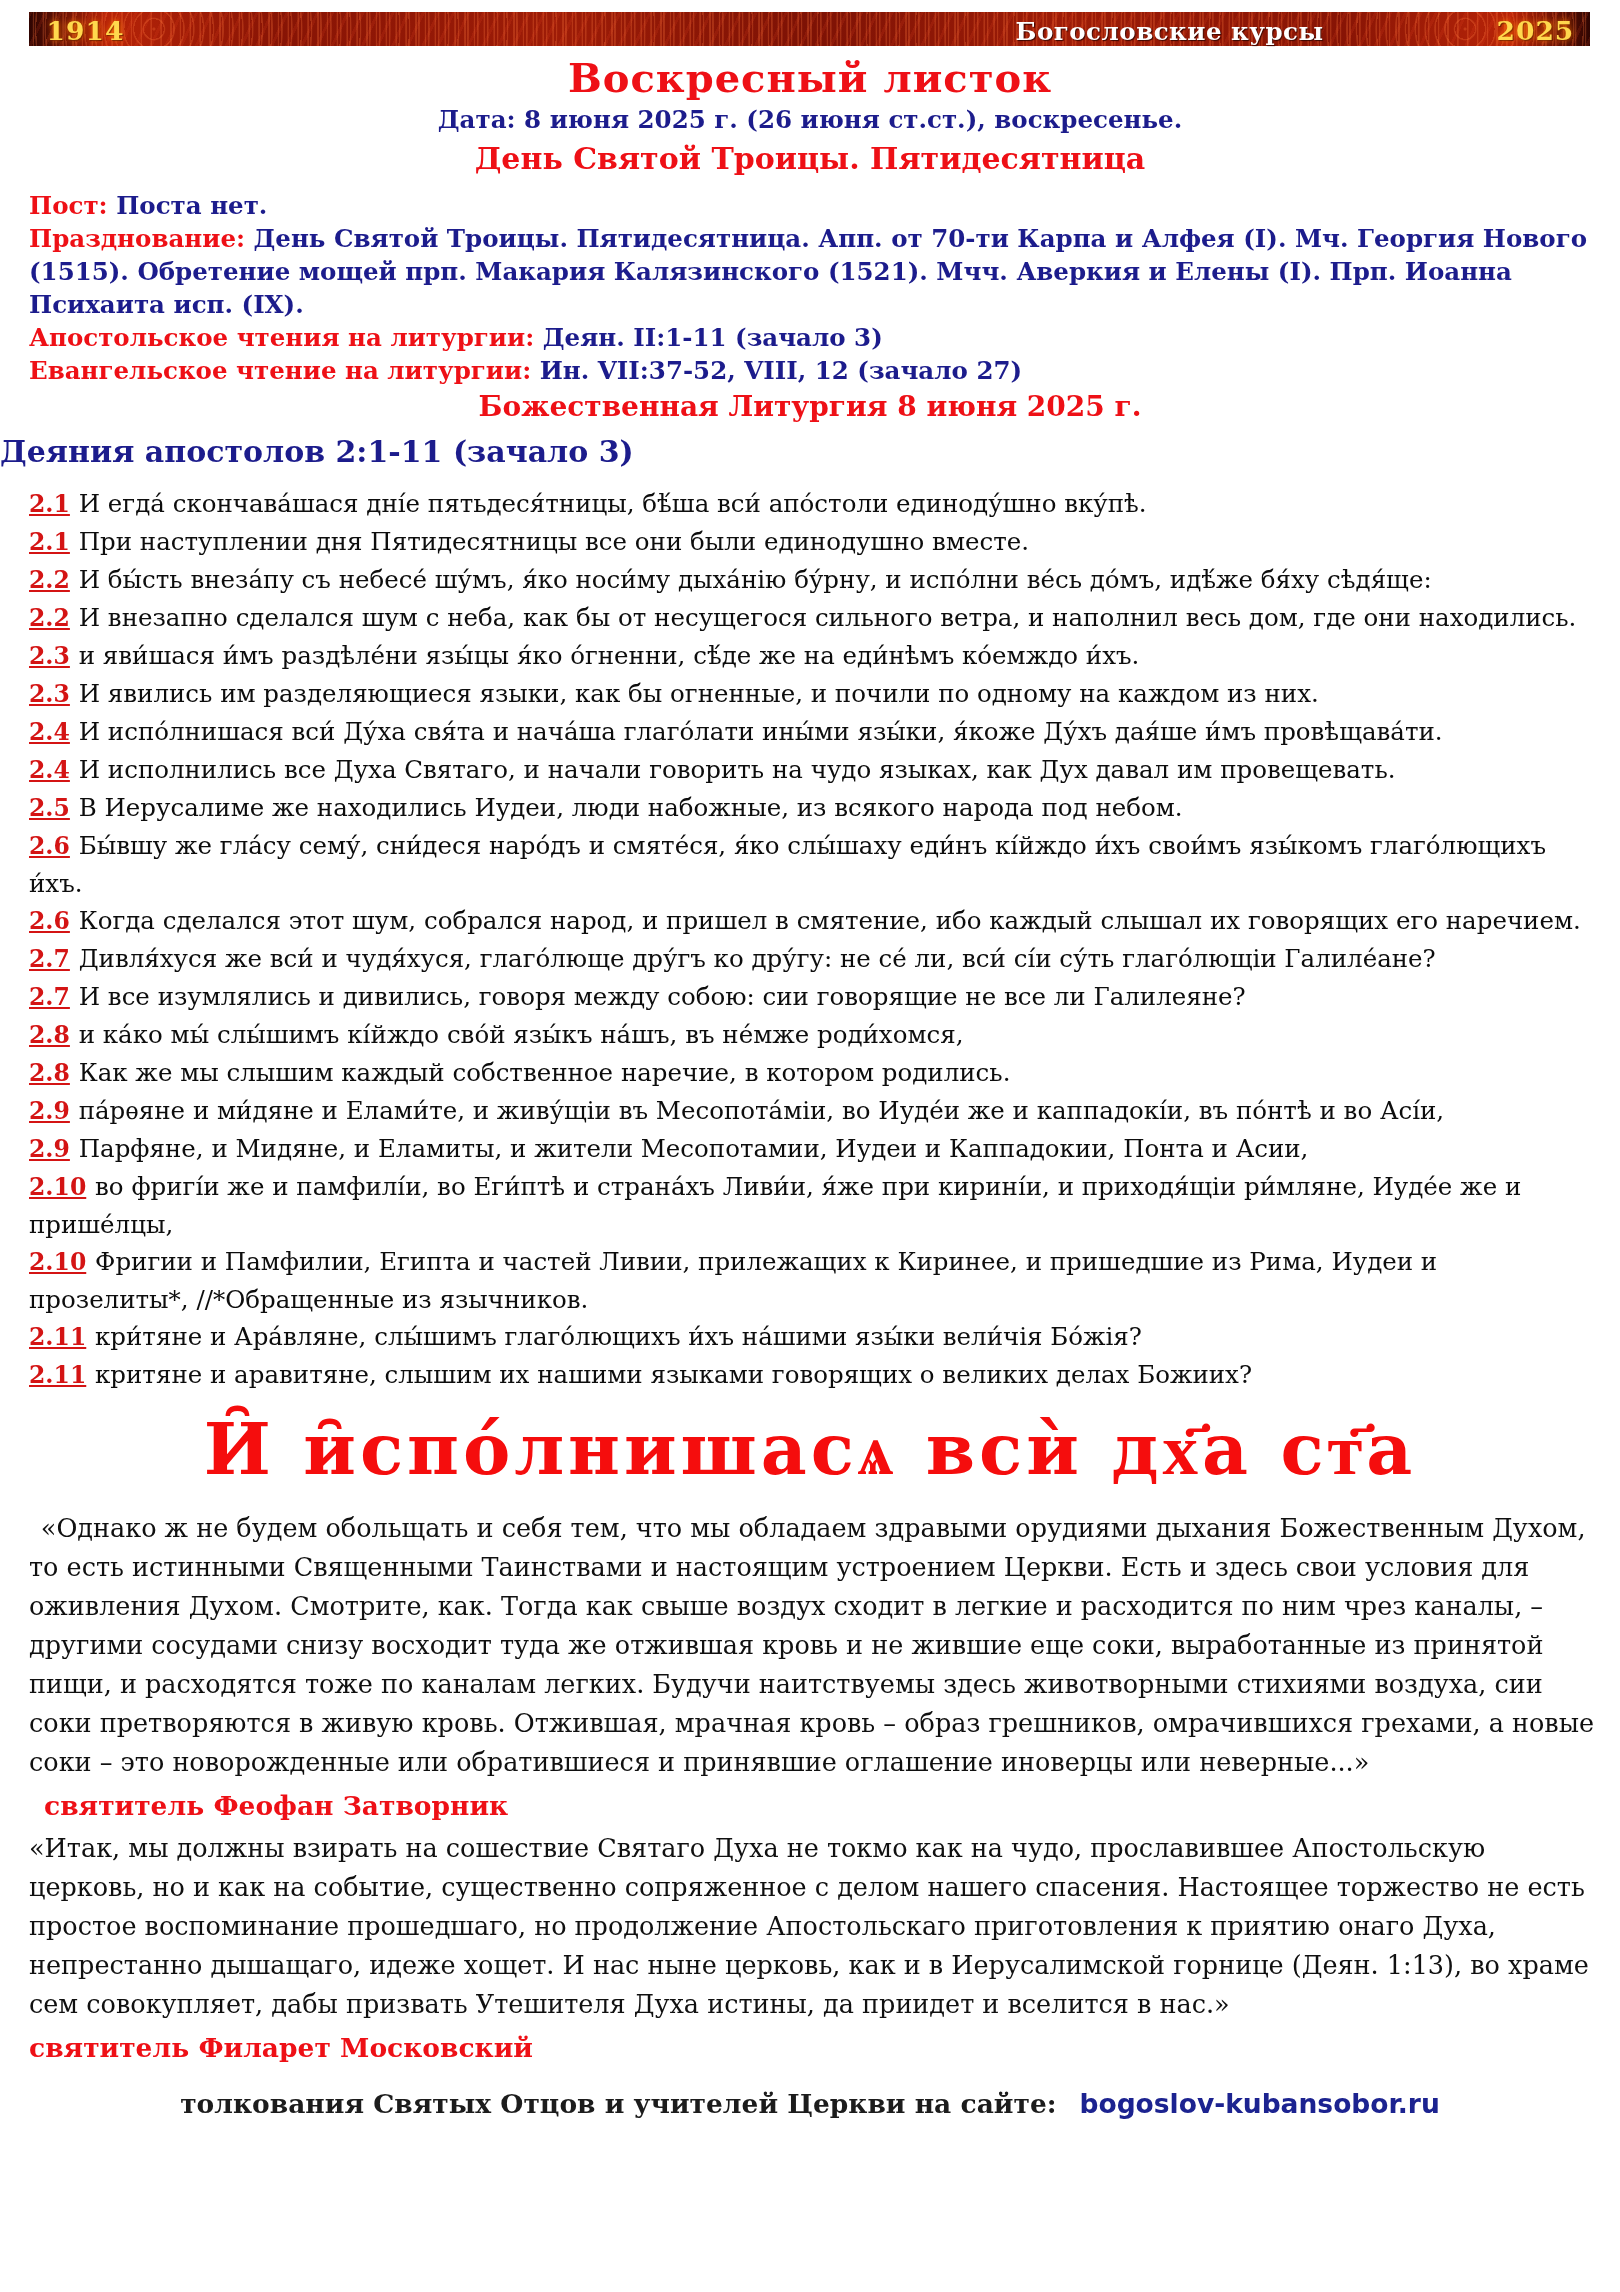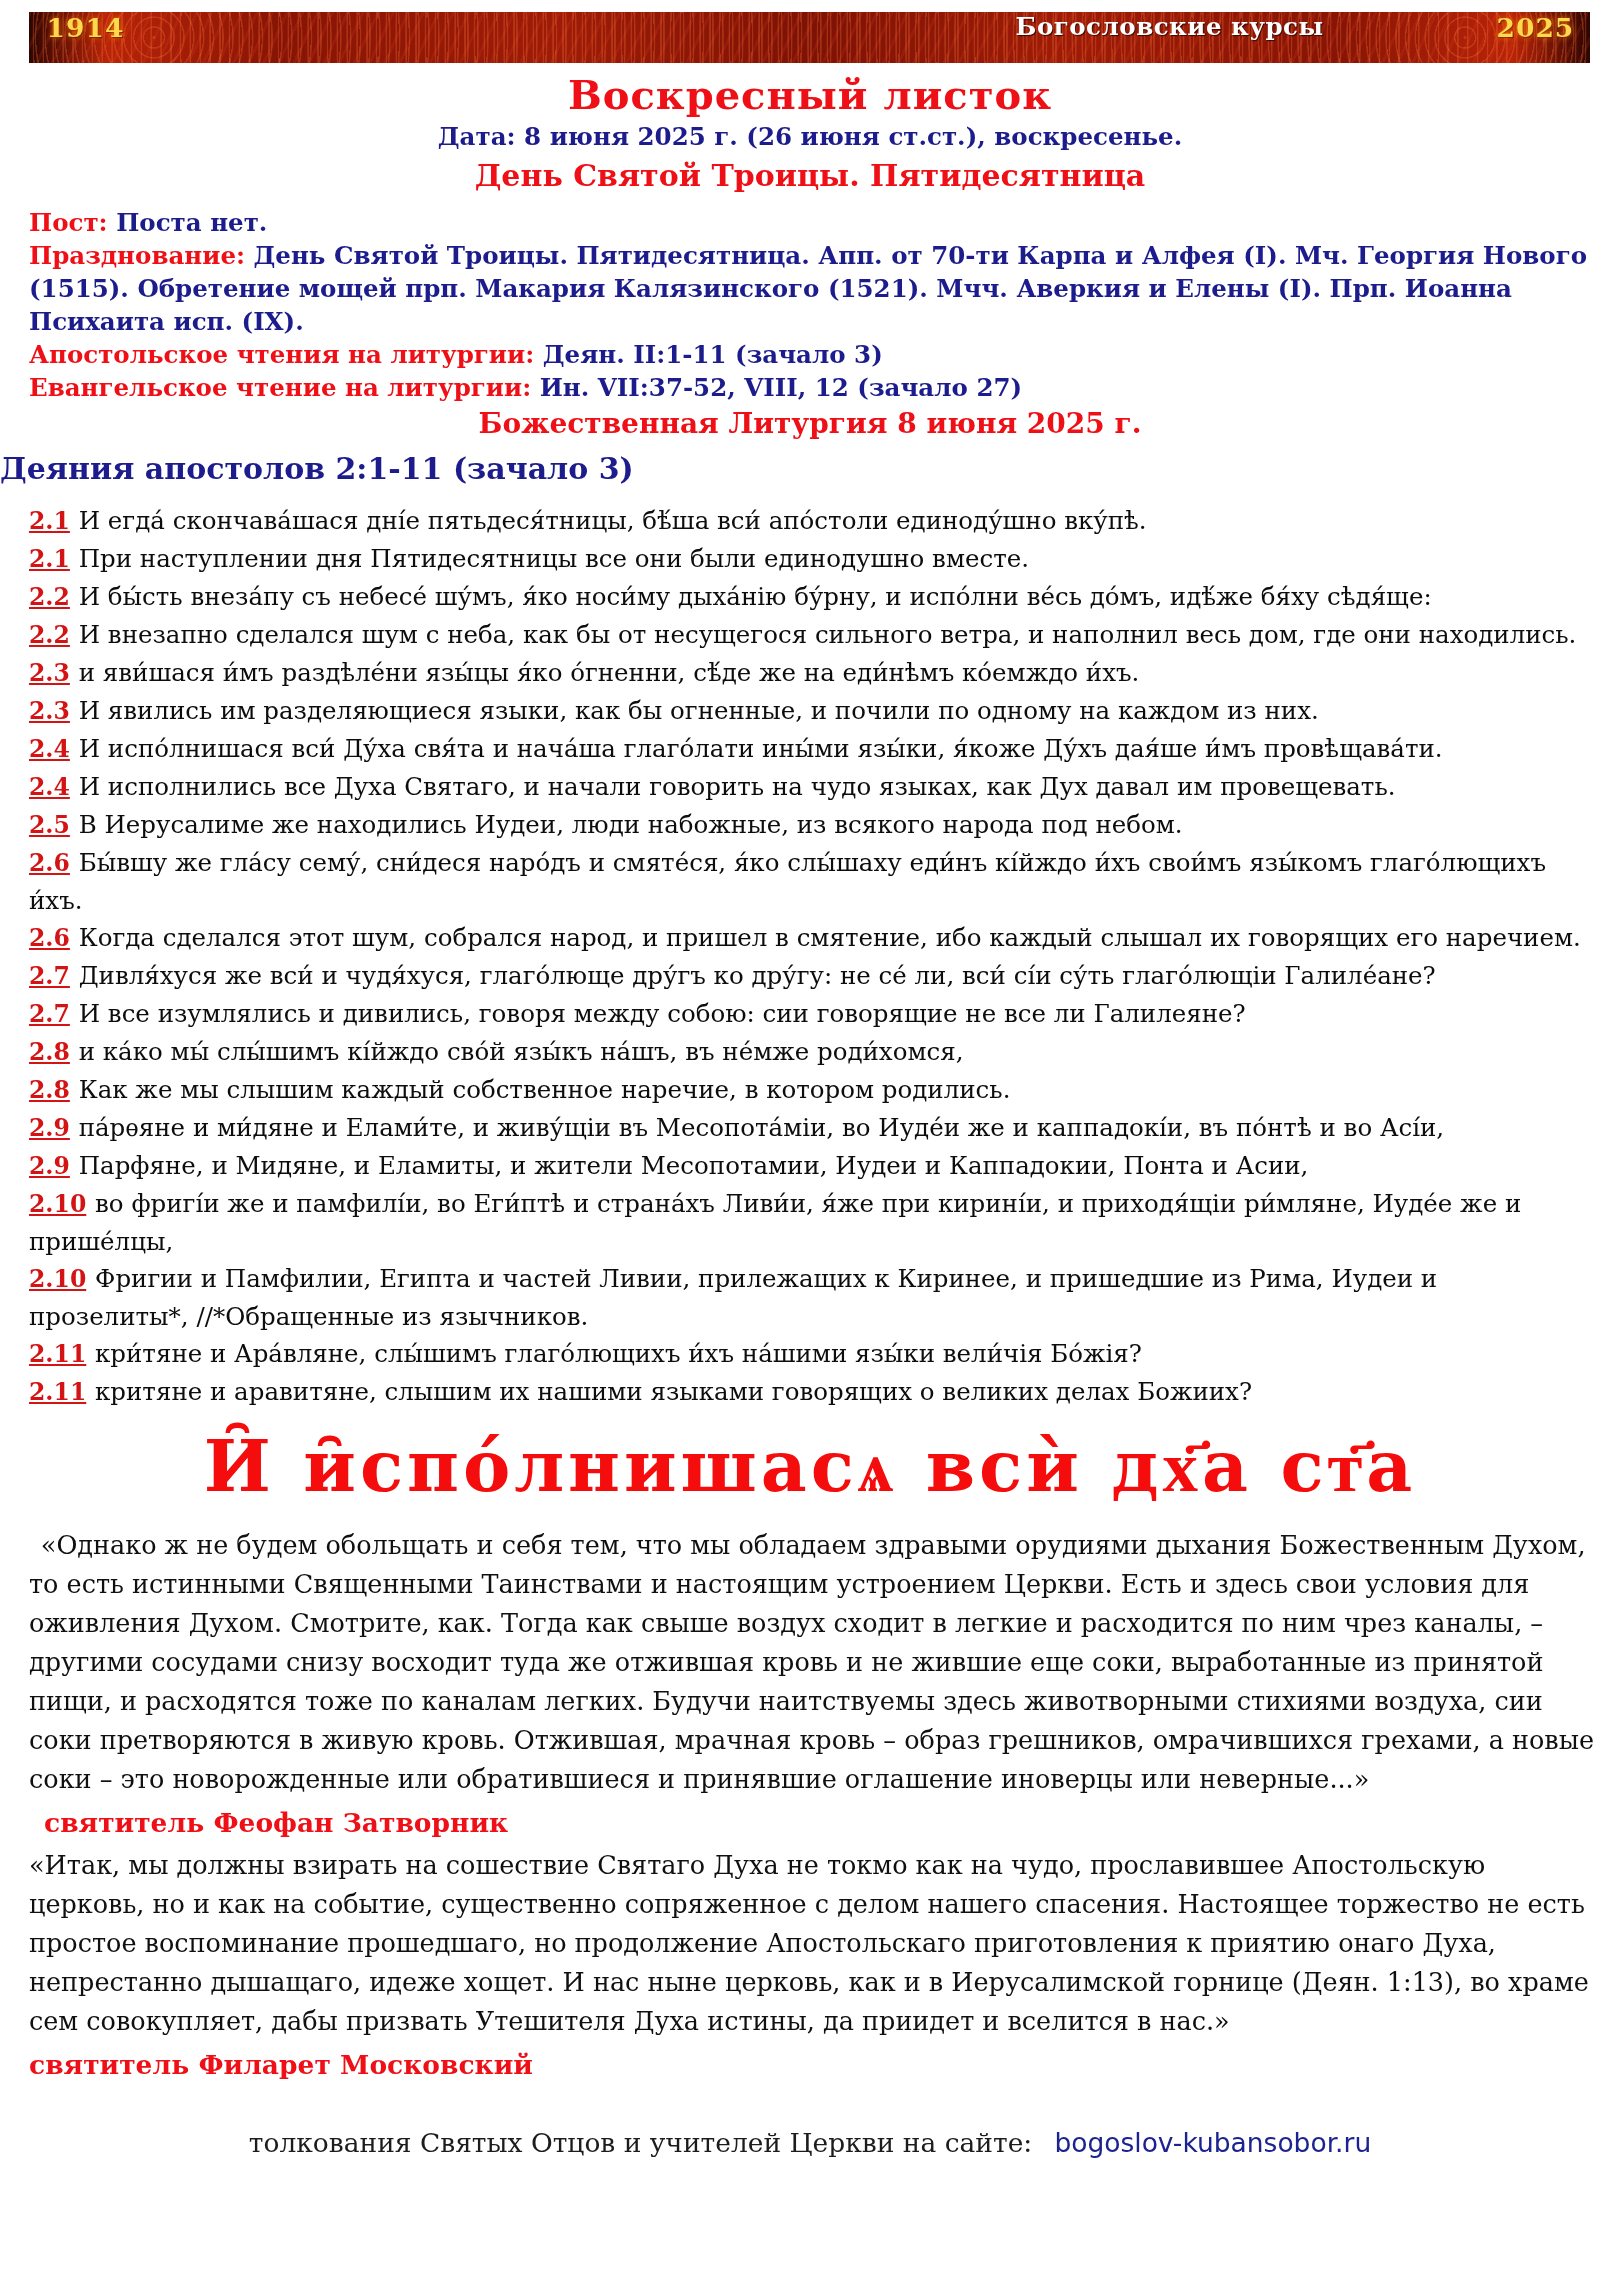--- a/index.html
+++ b/index.html
@@ -7,22 +7,22 @@
     position:relative;
     width:1620px;height:2293px;
     background:#ffffff;
     overflow:hidden;
     font-family:"DejaVu Serif","Liberation Serif",serif;
   }
   
   .topbar{
     position:relative;
     margin:11.8px 30px 0 29px;
-    height:51px;
-    display:flex;align-items:flex-start;
+    height:34px;
+    display:flex;align-items:flex-end;
     background:
       repeating-radial-gradient(circle at 8% 50%, rgba(255,120,60,.28) 0 1px, rgba(0,0,0,0) 2px 9.8px),
       repeating-radial-gradient(circle at 92% 50%, rgba(255,120,60,.28) 0 1px, rgba(0,0,0,0) 2px 9.8px),
       repeating-linear-gradient(115deg, rgba(255,80,40,.12) 0 2.9px, rgba(0,0,0,0) 2.9px 13.7px),
       linear-gradient(90deg,#2e0502 0%,#b82408 5%,#871405 16%,#9e1c07 34%,#7d1205 50%,#9e1c07 66%,#871405 84%,#b82408 95%,#2e0502 100%);
   }
   .topbar .year{
     font-weight:bold;font-size:26.5px;letter-spacing:1px;
     color:#ffd84d;
     text-shadow:0 0 6.9px #ff7a00,1px 1px 1px #4a0900;
@@ -76,21 +76,21 @@
     color:#f50d0d;font-size:71px;font-weight:bold;letter-spacing:3.9px;
     font-family:"DejaVu Serif",serif;
   }
   
   .quote{margin:0 22.5px 0 29px;font-size:25.5px;line-height:39px;color:#101010;}
   .quote.first{text-indent:11.8px;}
   .author{color:#ee1016;font-size:26.5px;font-weight:bold;line-height:39px;margin:3.9px 0 3.9px 0;}
   .author.first{margin-left:44px;}
   .author.second{margin-left:29px;}
   
-  .footer{margin-top:43px;text-align:center;font-size:26.5px;font-weight:normal;}
+  .footer{margin-top:21px;text-align:center;font-size:26.5px;font-weight:bold;}
   .footer .flabel{color:#1c1c1c;}
   .footer .flink{color:#1c2390;font-family:"DejaVu Sans","Liberation Sans",sans-serif;margin-left:13.7px;cursor:pointer;}
 </style>
 </head>
 <body>
 
 <div class="page">
 
   <div class="topbar">
     <span class="year year-left">1914</span>

